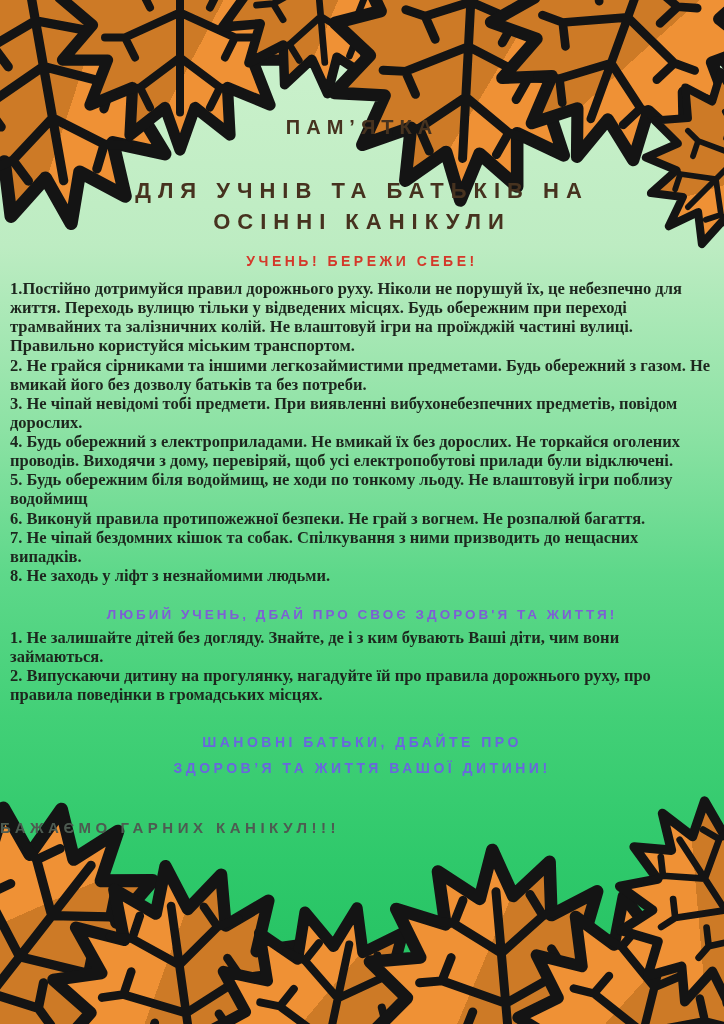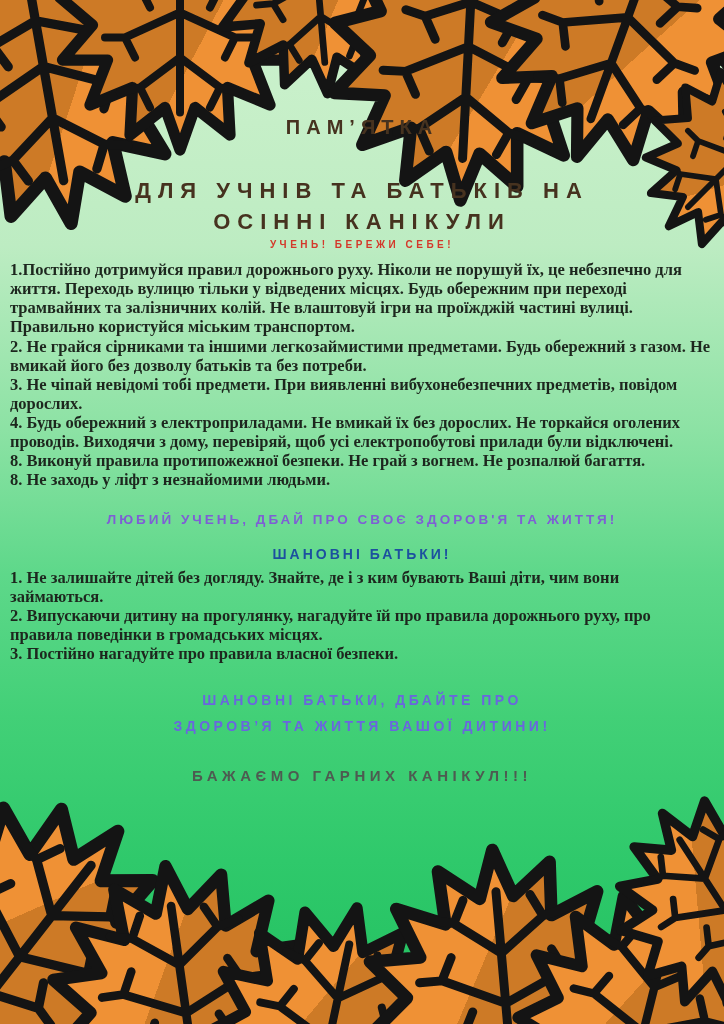--- a/index.html
+++ b/index.html
@@ -26,24 +26,24 @@
   }
   .subtitle {
     margin-top:36px;
     text-align:center;
     color:#46321f;
     font-size:22px; font-weight:bold;
     letter-spacing:7px;
     line-height:31px;
   }
   .heading-red {
-    margin-top:2px;
+    margin-top:16px;
     text-align:center;
     color:#d4382a;
-    font-size:10px; font-weight:bold;
+    font-size:14px; font-weight:bold;
     letter-spacing:3.5px;
   }
   .rules {
     margin:10px 12px 0 10px;
     font-family:"Liberation Serif", serif;
     font-weight:bold;
     font-size:16.5px;
     line-height:1.16;
     color:#1d271e;
   }
@@ -65,22 +65,22 @@
   .rules.parents { margin-top:6px; }
   .footer-purple2 {
     margin-top:24px;
     text-align:center;
     color:#6a66de;
     font-size:14px; font-weight:bold;
     letter-spacing:3.5px;
     line-height:26px;
   }
   .closing {
-    margin-top:28px;
-    text-align:center;
+    margin-top:38px;
+    text-align:left;
     color:#4d5b51;
     font-size:15px; font-weight:600;
     letter-spacing:4.5px;
   }
 </style>
 </head>
 <body>
 
 <div class="poster">
 
@@ -136,32 +136,32 @@
       <div>ОСІННІ КАНІКУЛИ</div>
     </div>
 
     <div class="heading-red">УЧЕНЬ! БЕРЕЖИ СЕБЕ!</div>
 
     <div class="rules">
       <div class="rule">1.Постійно дотримуйся правил дорожнього руху. Ніколи не порушуй їх, це небезпечно для життя. Переходь вулицю тільки у відведених місцях. Будь обережним при переході трамвайних та залізничних колій. Не влаштовуй ігри на проїжджій частині вулиці. Правильно користуйся міським транспортом.</div>
       <div class="rule">2.  Не грайся сірниками та іншими легкозаймистими предметами. Будь обережний з газом. Не вмикай його без дозволу батьків та без потреби.</div>
       <div class="rule">3.  Не чіпай невідомі тобі предмети. При виявленні вибухонебезпечних предметів, повідом дорослих.</div>
       <div class="rule">4.  Будь обережний з електроприладами. Не вмикай їх без дорослих. Не торкайся оголених проводів. Виходячи з дому, перевіряй, щоб усі електропобутові прилади були відключені.</div>
-      <div class="rule">8.  Виконуй правила протипожежної безпеки. Не грай з вогнем. Не розпалюй багаття.</div>
+      <div class="rule">5.  Будь обережним біля водоймищ, не ходи по тонкому льоду. Не влаштовуй ігри поблизу водоймищ</div>
+      <div class="rule">6.  Виконуй правила протипожежної безпеки. Не грай з вогнем. Не розпалюй багаття.</div>
+      <div class="rule">7.  Не чіпай бездомних кішок та собак. Спілкування з ними призводить до нещасних випадків.</div>
       <div class="rule">8.  Не заходь у ліфт з незнайомими людьми.</div>
     </div>
 
     <div class="footer-purple">ЛЮБИЙ УЧЕНЬ, ДБАЙ ПРО СВОЄ ЗДОРОВ'Я ТА ЖИТТЯ!</div>
 
-    <div class="heading-blue">ШАНОВНІ БАТЬКИ!</div>
 
     <div class="rules parents">
       <div class="rule">1.  Не залишайте дітей без догляду. Знайте, де і з ким бувають Ваші діти, чим вони займаються.</div>
       <div class="rule">2.  Випускаючи дитину на прогулянку, нагадуйте їй про правила дорожнього руху, про правила поведінки в громадських місцях.</div>
-      <div class="rule">3.  Постійно нагадуйте про правила власної безпеки.</div>
     </div>
 
     <div class="footer-purple2">
       <div>ШАНОВНІ БАТЬКИ, ДБАЙТЕ ПРО</div>
       <div>ЗДОРОВ’Я ТА ЖИТТЯ ВАШОЇ ДИТИНИ!</div>
     </div>
 
     <div class="closing">БАЖАЄМО ГАРНИХ КАНІКУЛ!!!</div>
 
   </div>

